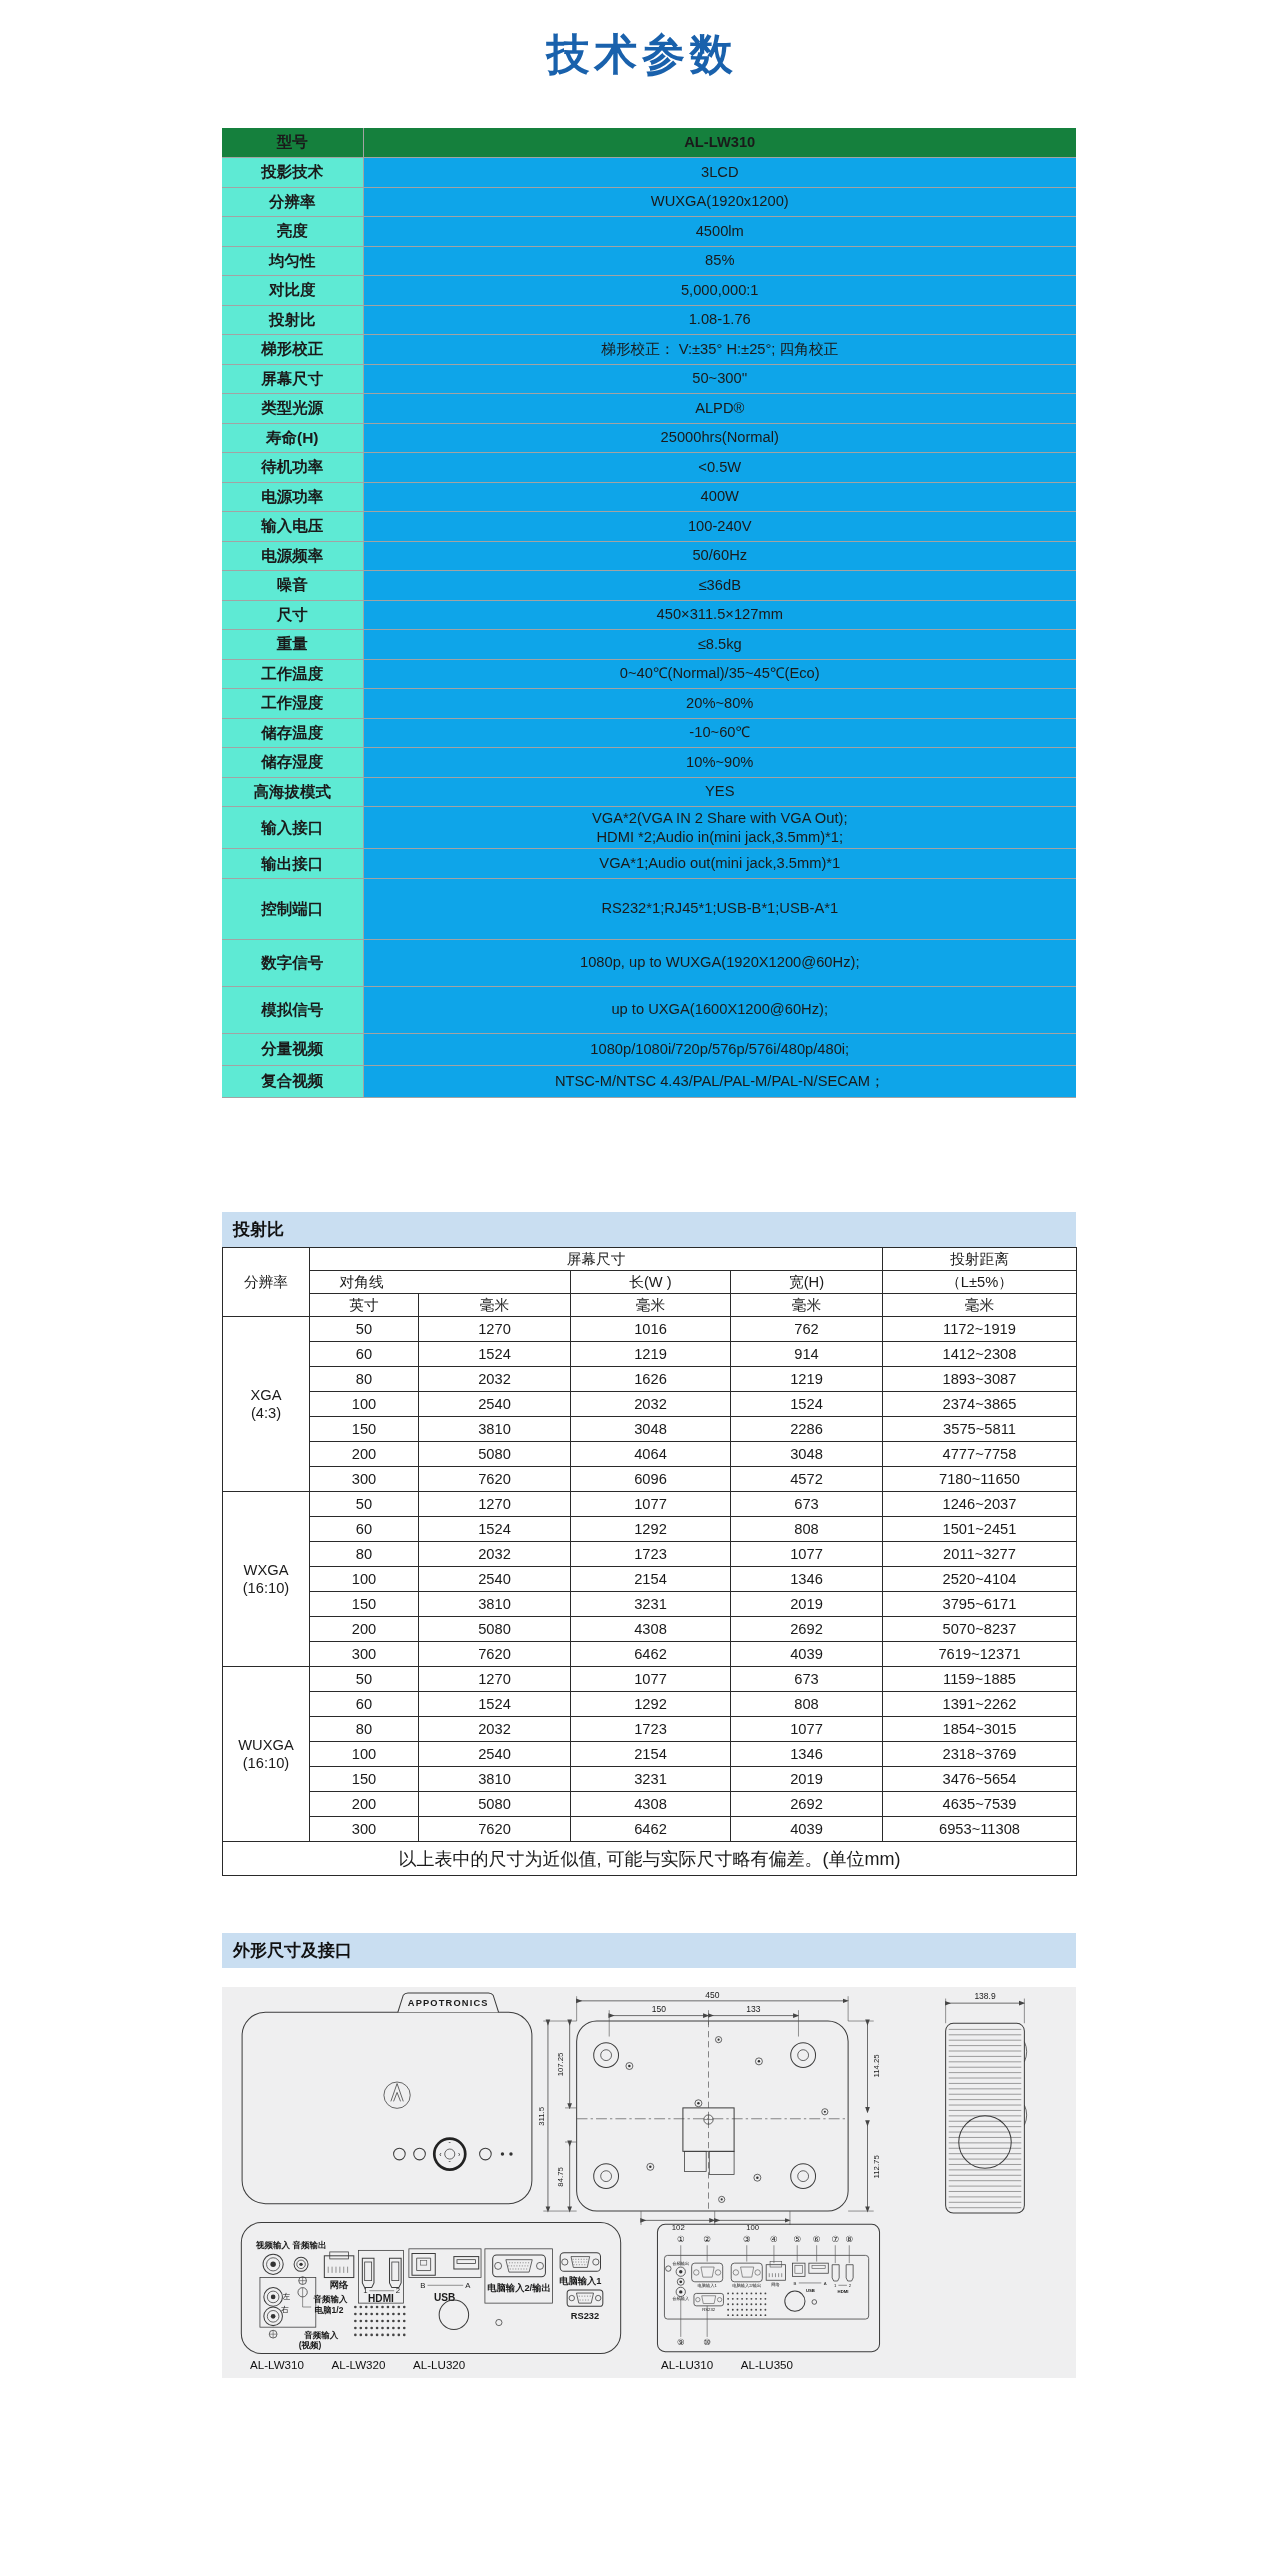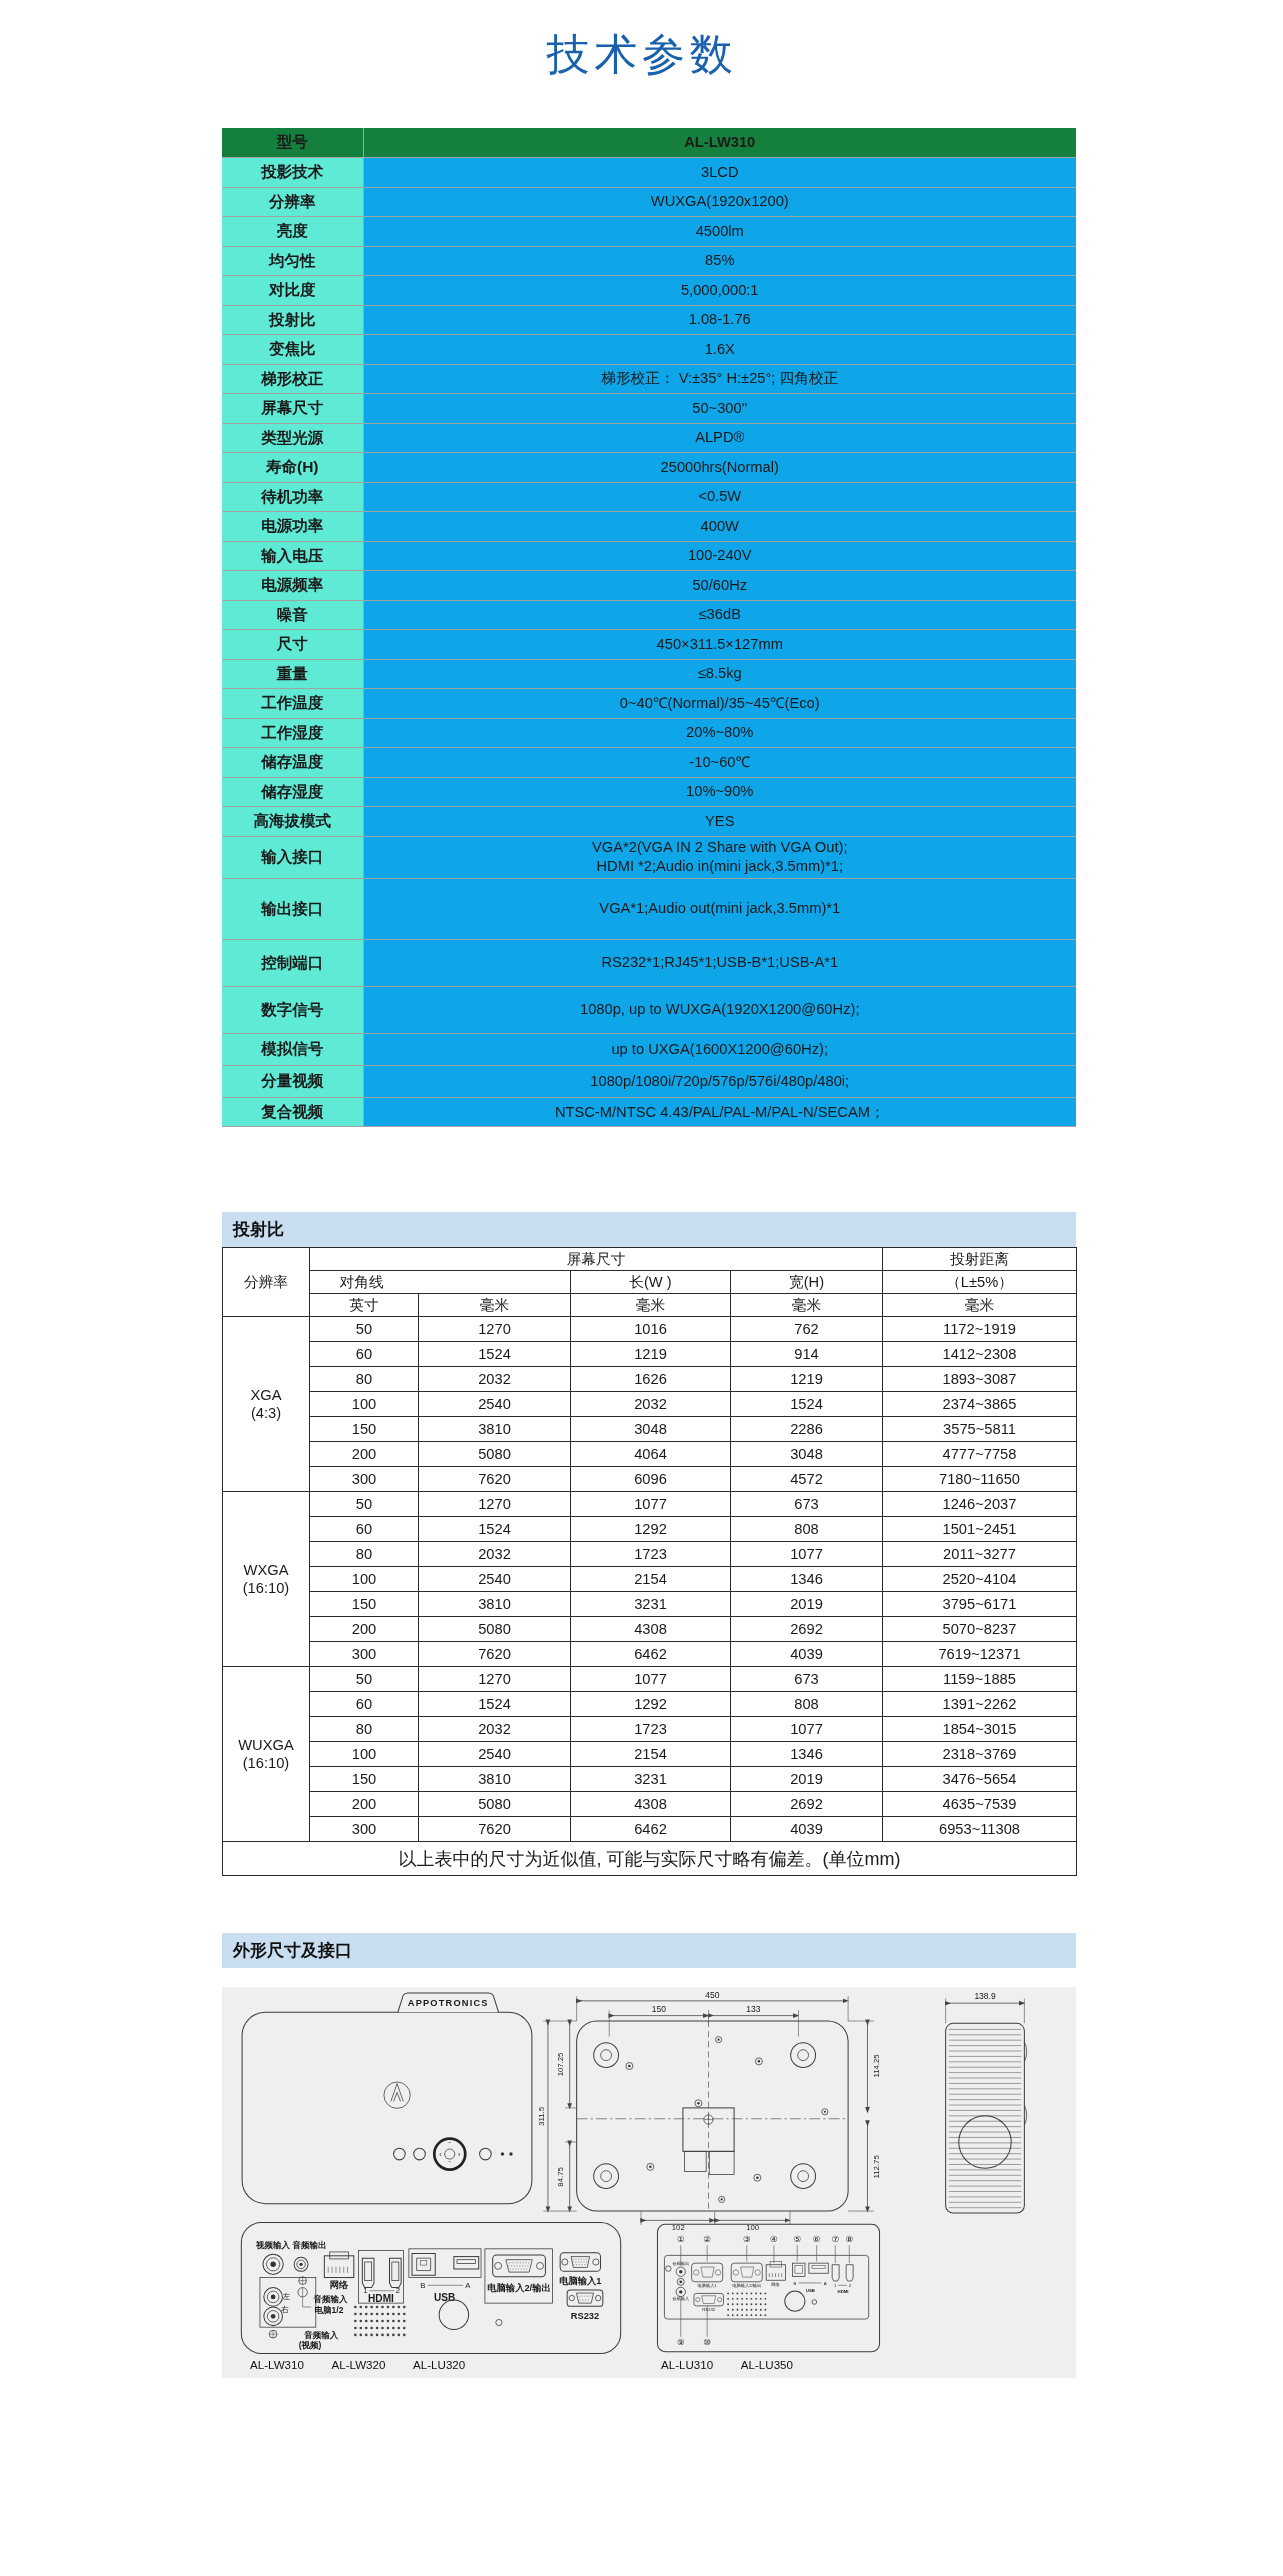--- a/index.html
+++ b/index.html
@@ -1,19 +1,19 @@
 <!DOCTYPE html>
 <html style="font-size:12.4px"><head>
 <meta charset="utf-8">
 <style>
   html,body{margin:0;padding:0;background:#fff;}
   .page{position:relative;width:1284px;height:2576px;background:#ffffff;overflow:hidden;
         font-family:"Liberation Sans",sans-serif;color:#1a1a1a;}
   .page-title{position:absolute;top:26px;left:0;width:100%;text-align:center;
-        font-size:43px;font-weight:normal;letter-spacing:4.7px;color:#1961ac;}
+        font-size:43px;font-weight:bold;letter-spacing:4.7px;color:#1961ac;}
   table{border-collapse:collapse;}
   
   .spec{position:absolute;left:222px;top:128px;width:854px;table-layout:fixed;}
   .spec col.c-label{width:141px;}
   .spec tr{height:29.5px;}
   .spec th,.spec td{border-bottom:1.6px solid #a3a3a3;text-align:center;vertical-align:middle;
         padding:1.6px 7.8px;line-height:1.3;}
   .spec th{background:#5eead4;font-weight:bold;font-size:15.5px;border-right:1.6px solid #a3a3a3;}
   .spec td{background:#0ea5e9;font-size:14.7px;white-space:pre-line;}
   .spec thead th,.spec thead td{background:#15803d;font-weight:bold;}
@@ -106,24 +106,20 @@
         <tr>
           <th>对比度</th>
           <td>5,000,000:1</td>
         </tr>
 
         <tr>
           <th>投射比</th>
           <td>1.08-1.76</td>
         </tr>
 
-        <tr>
-          <th>变焦比</th>
-          <td>1.6X</td>
-        </tr>
 
 
         <tr>
           <th>梯形校正</th>
           <td>梯形校正： V:±35° H:±25°; 四角校正</td>
         </tr>
 
         <tr>
           <th>屏幕尺寸</th>
           <td>50~300''</td>

